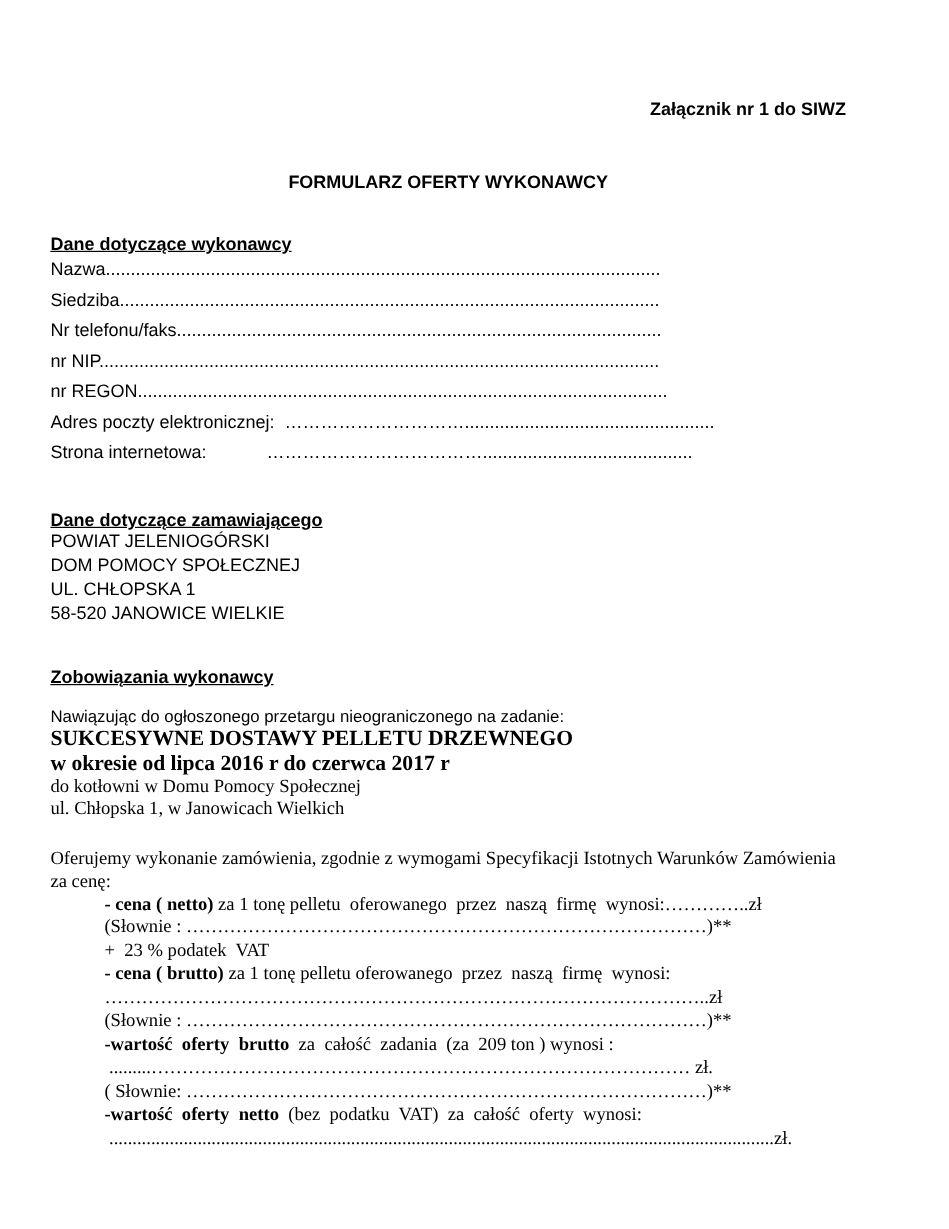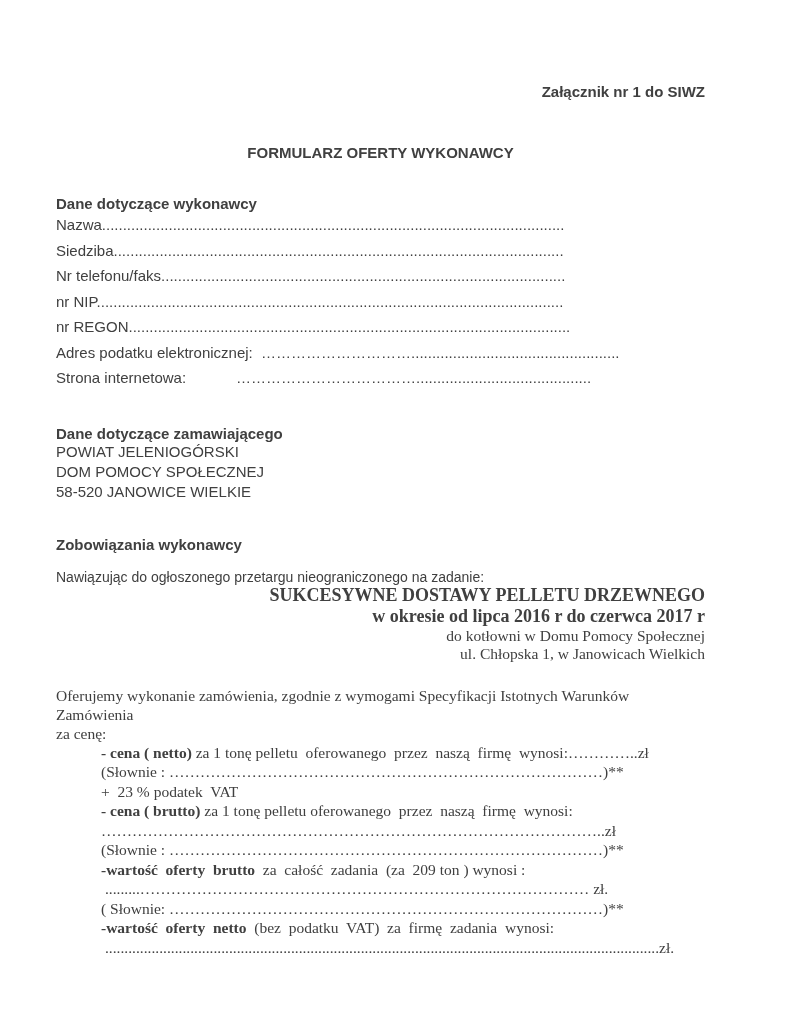--- a/index.html
+++ b/index.html
@@ -1,51 +1,52 @@
 <!DOCTYPE html>
 <html><head>
 <meta charset="utf-8">
 <style>
   html, body { margin: 0; padding: 0; background: #ffffff; }
   .page {
     position: relative;
     width: 791px;
     height: 1024px;
     background: #ffffff;
-    color: #404040;
+    color: #000000;
     font-family: "Liberation Sans", sans-serif;
     font-size: 15px;
     box-sizing: border-box;
-    padding: 82px 86px 40px 56px;
+    padding: 82px 86px 40px 42px;
     overflow: hidden;
   }
   .bold { font-weight: bold; }
   .doc-header { text-align: right; line-height: 1.35; font-size: 15px; }
   .form-title {
     margin: 42px 0 0 0;
     text-align: center;
     font-size: 15px;
     font-weight: bold;
   }
   .section-heading {
     margin: 34px 0 0 0;
     font-size: 15px;
     font-weight: bold;
+    text-decoration: underline;
   }
   .fields { }
   .field-line {
     line-height: 25.5px;
     white-space: pre;
     overflow: hidden;
   }
   .address { line-height: 17.5px; }
   .intro-line { line-height: 20px; }
   .serif { font-family: "Liberation Serif", serif; }
   .obligations-intro { margin-top: 16px; font-size: 14px; }
-  .tender-title { text-align: right; }
+  .tender-title { text-align: left; }
   .tender-title .big {
     font-size: 18px;
     font-weight: bold;
     line-height: 21px;
   }
   .tender-title .sub {
     font-size: 15.5px;
     line-height: 18.5px;
   }
   .offer { margin-top: 22px; font-size: 15.5px; }
@@ -68,28 +69,29 @@
 
   <div class="form-title">FORMULARZ OFERTY WYKONAWCY</div>
 
   <div class="section-heading">Dane dotyczące wykonawcy</div>
   <div class="fields">
     <div class="field-line">Nazwa...............................................................................................................</div>
     <div class="field-line">Siedziba............................................................................................................</div>
     <div class="field-line">Nr telefonu/faks.................................................................................................</div>
     <div class="field-line">nr NIP................................................................................................................</div>
     <div class="field-line">nr REGON..........................................................................................................</div>
-    <div class="field-line">Adres podatku elektronicznej:  …………………………..................................................</div>
+    <div class="field-line">Adres poczty elektronicznej:  …………………………..................................................</div>
     <div class="field-line">Strona internetowa:            ………………………………..........................................</div>
   </div>
 
   <div class="section-heading">Dane dotyczące zamawiającego</div>
   <div class="address">
     <div class="intro-line">POWIAT  JELENIOGÓRSKI</div>
     <div class="intro-line">DOM  POMOCY  SPOŁECZNEJ</div>
+    <div class="intro-line">UL. CHŁOPSKA  1</div>
     <div class="intro-line">58-520  JANOWICE  WIELKIE</div>
   </div>
 
   <div class="section-heading">Zobowiązania wykonawcy</div>
   <div class="obligations-intro">Nawiązując do ogłoszonego przetargu nieograniczonego na  zadanie:</div>
 
   <div class="tender-title serif">
     <div class="big">SUKCESYWNE  DOSTAWY PELLETU DRZEWNEGO</div>
     <div class="big">w  okresie  od lipca  2016 r do czerwca  2017 r</div>
     <div class="sub">do  kotłowni  w Domu  Pomocy  Społecznej</div>
@@ -102,19 +104,19 @@
     <div class="offer-lines">
       <div class="offer-line"><span class="bold">- cena ( netto)</span><span> za 1 tonę pelletu  oferowanego  przez  naszą  firmę  wynosi:…………..zł</span></div>
       <div class="offer-line"><span>(Słownie : …………………………………………………………………………)**</span></div>
       <div class="offer-line"><span>+  23 % podatek  VAT</span></div>
       <div class="offer-line"><span class="bold">- cena ( brutto)</span><span> za 1 tonę pelletu oferowanego  przez  naszą  firmę  wynosi:</span></div>
       <div class="offer-line"><span>……………………………………………………………………………………..zł</span></div>
       <div class="offer-line"><span>(Słownie : …………………………………………………………………………)**</span></div>
       <div class="offer-line"><span class="bold">-wartość  oferty  brutto</span><span>  za  całość  zadania  (za  209 ton ) wynosi :</span></div>
       <div class="offer-line"><span> .........…………………………………………………………………………… zł.</span></div>
       <div class="offer-line"><span>( Słownie: …………………………………………………………………………)**</span></div>
-      <div class="offer-line"><span class="bold">-wartość  oferty  netto</span><span>  (bez  podatku  VAT)  za  firmę  zadania  wynosi:</span></div>
+      <div class="offer-line"><span class="bold">-wartość  oferty  netto</span><span>  (bez  podatku  VAT)  za  całość  oferty  wynosi:</span></div>
       <div class="offer-line"><span> ...............................................................................................................................................zł.</span></div>
 
     </div>
   </div>
 
 </div>
 
 </body></html>

